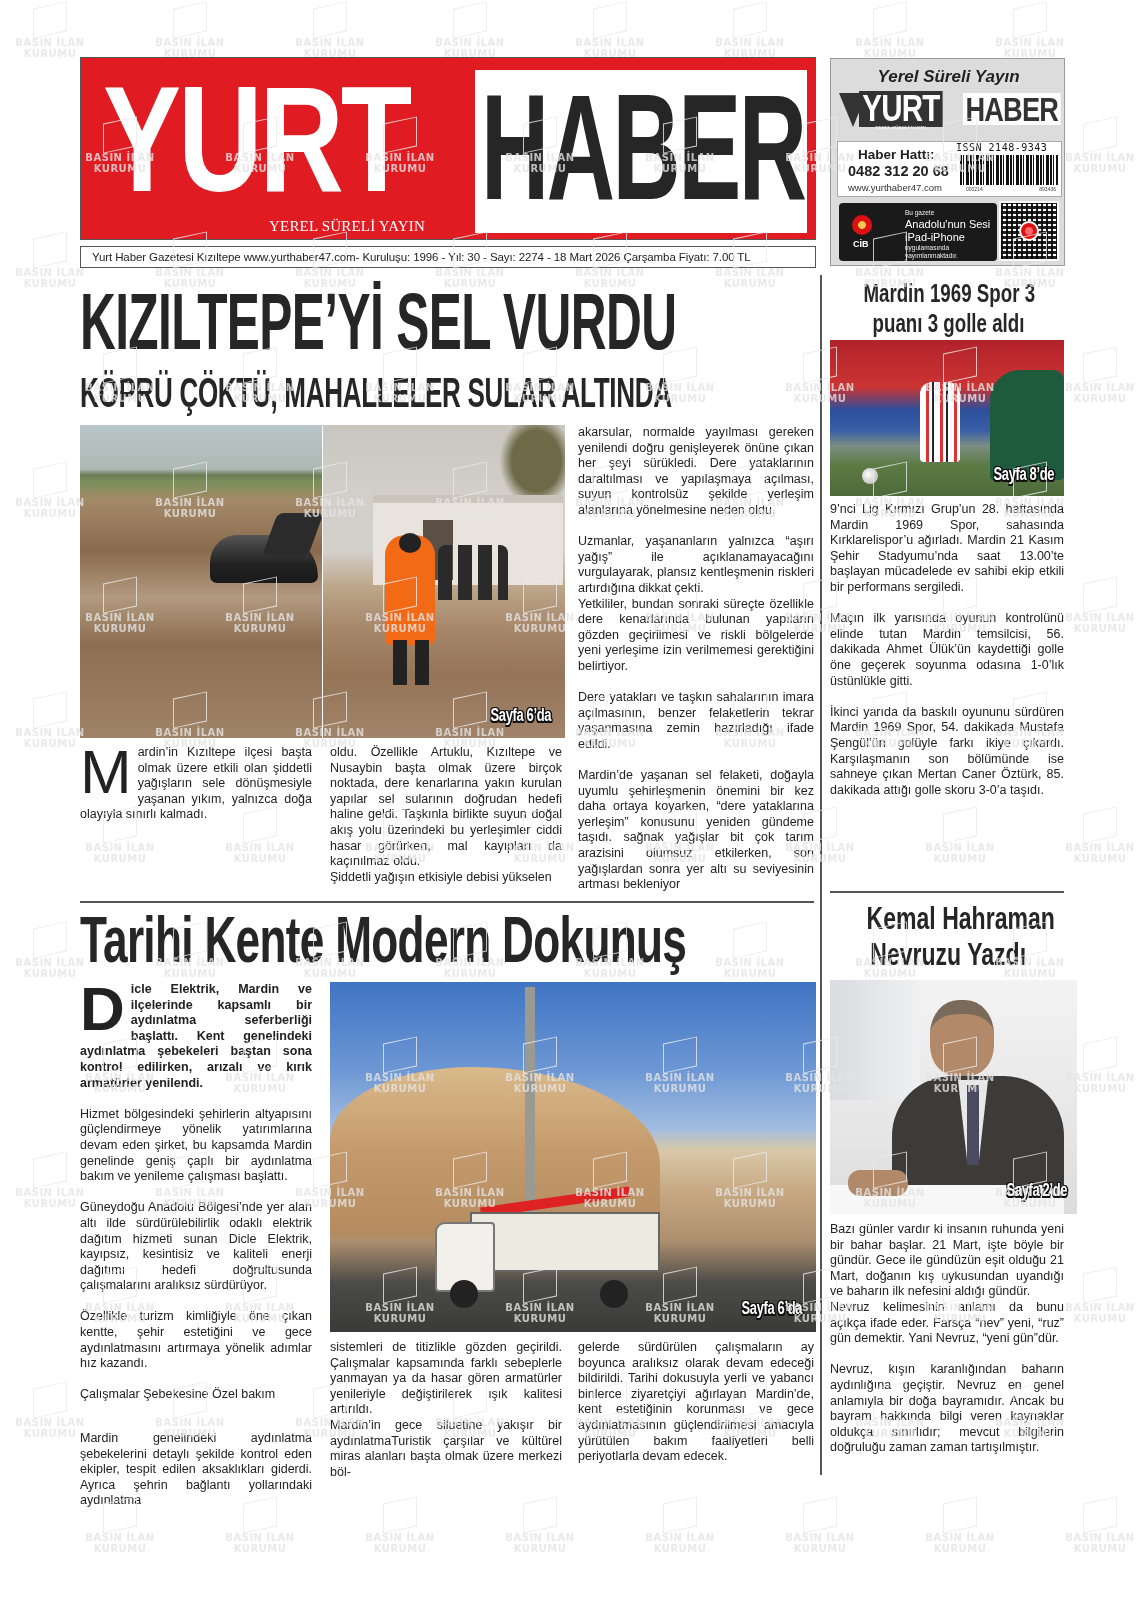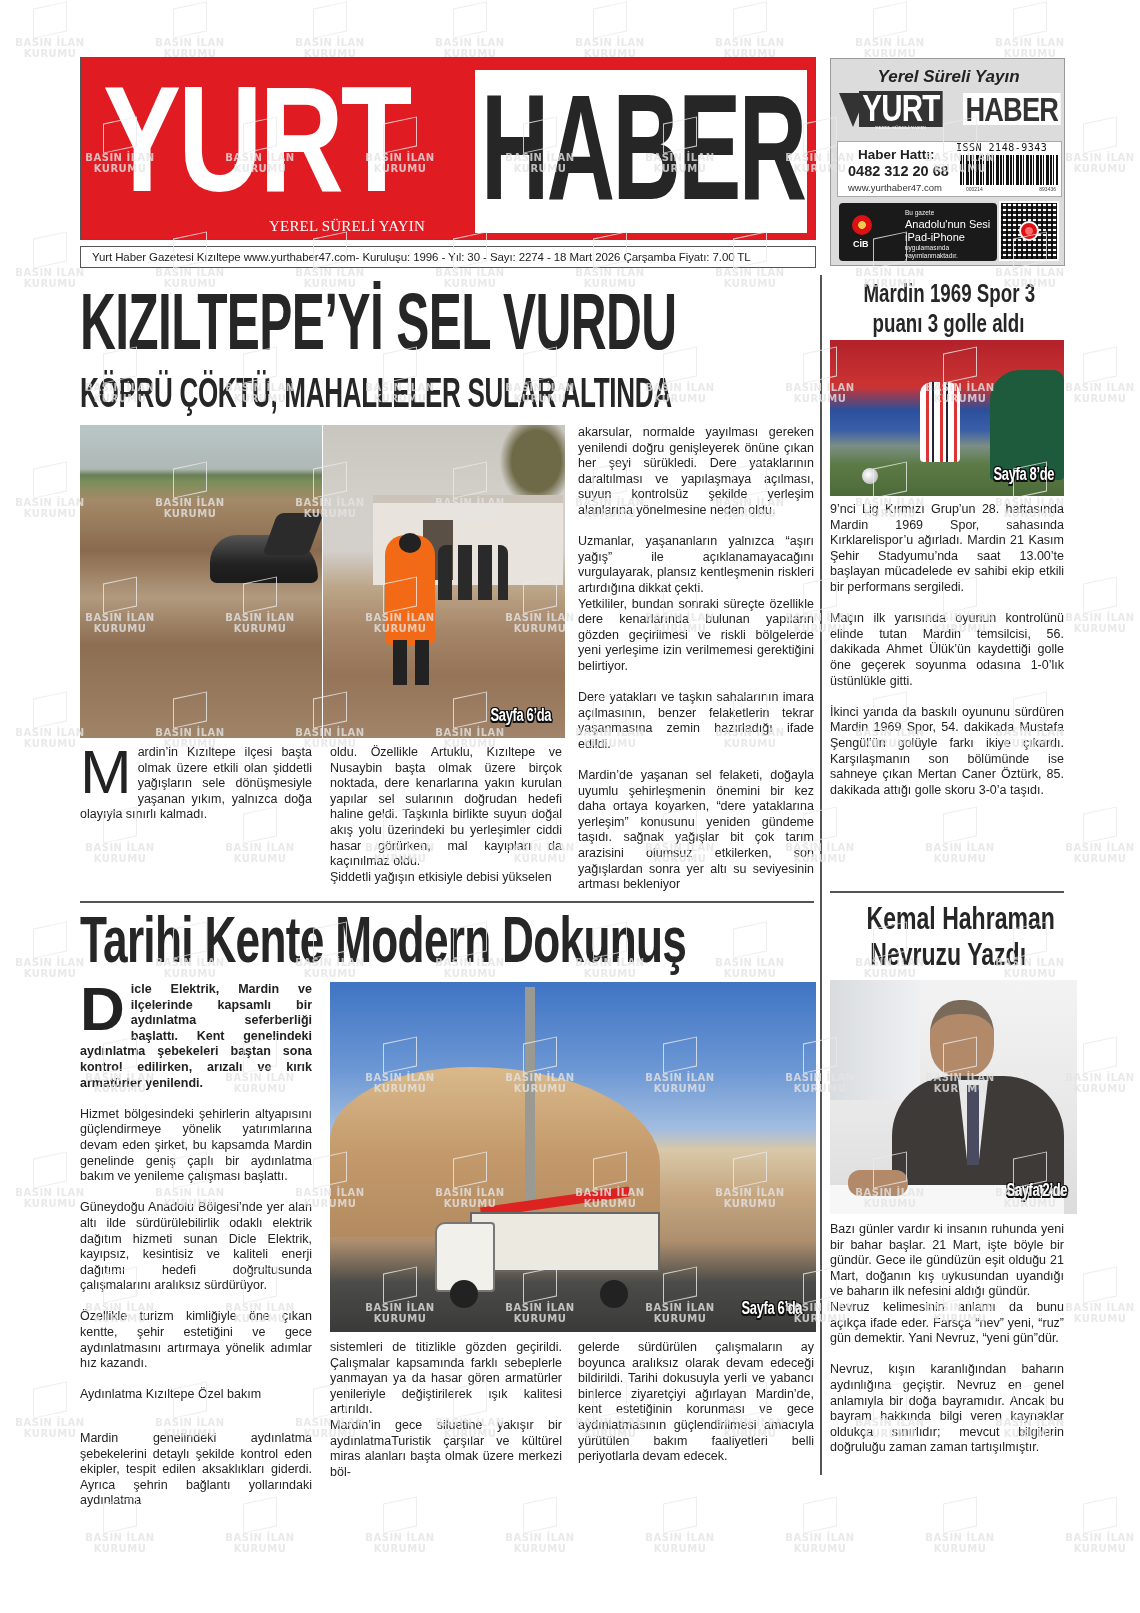--- a/index.html
+++ b/index.html
@@ -751,21 +751,21 @@
 <div class="hline" style="left:80px; top:901px; width:734px;"></div>
 <div class="vline" style="left:820px; top:275px; height:1200px;"></div>
 
 <div class="abs condensed h2">Tarihi Kente Modern Dokunuş</div>
 
 <div class="txt" style="left:80px; top:982px; width:232px;">
   <p class="bold"><span class="dropcap" style="font-weight:bold">D</span><span>icle Elektrik, Mardin ve ilçelerinde kapsamlı bir aydınlatma seferberliği başlattı. Kent genelindeki aydınlatma şebekeleri baştan sona kontrol edilirken, arızalı ve kırık armatürler yenilendi.</span></p>
   <p>Hizmet bölgesindeki şehirlerin altyapısını güçlendirmeye yönelik yatırımlarına devam eden şirket, bu kapsamda Mardin genelinde geniş çaplı bir aydınlatma bakım ve yenileme çalışması başlattı.</p>
   <p>Güneydoğu Anadolu Bölgesi’nde yer alan altı ilde sürdürülebilirlik odaklı elektrik dağıtım hizmeti sunan Dicle Elektrik, kayıpsız, kesintisiz ve kaliteli enerji dağıtımı hedefi doğrultusunda çalışmalarını aralıksız sürdürüyor.</p>
   <p>Özellikle turizm kimliğiyle öne çıkan kentte, şehir estetiğini ve gece aydınlatmasını artırmaya yönelik adımlar hız kazandı.</p>
-  <p style="margin-bottom:28px">Aydınlatma Kızıltepe Özel bakım</p>
+  <p style="margin-bottom:28px">Çalışmalar Şebekesine Özel bakım</p>
   <p class="tight">Mardin genelindeki aydınlatma şebekelerini detaylı şekilde kontrol eden ekipler, tespit edilen aksaklıkları giderdi. Ayrıca şehrin bağlantı yollarındaki aydınlatma</p>
 </div>
 
 <div class="abs photo electric">
   <div class="hill"></div>
   <div class="pole"></div>
   <div class="boom"></div>
   <div class="truck-bed"></div>
   <div class="truck-cab"></div>
   <div class="wheel" style="left:120px"></div>

